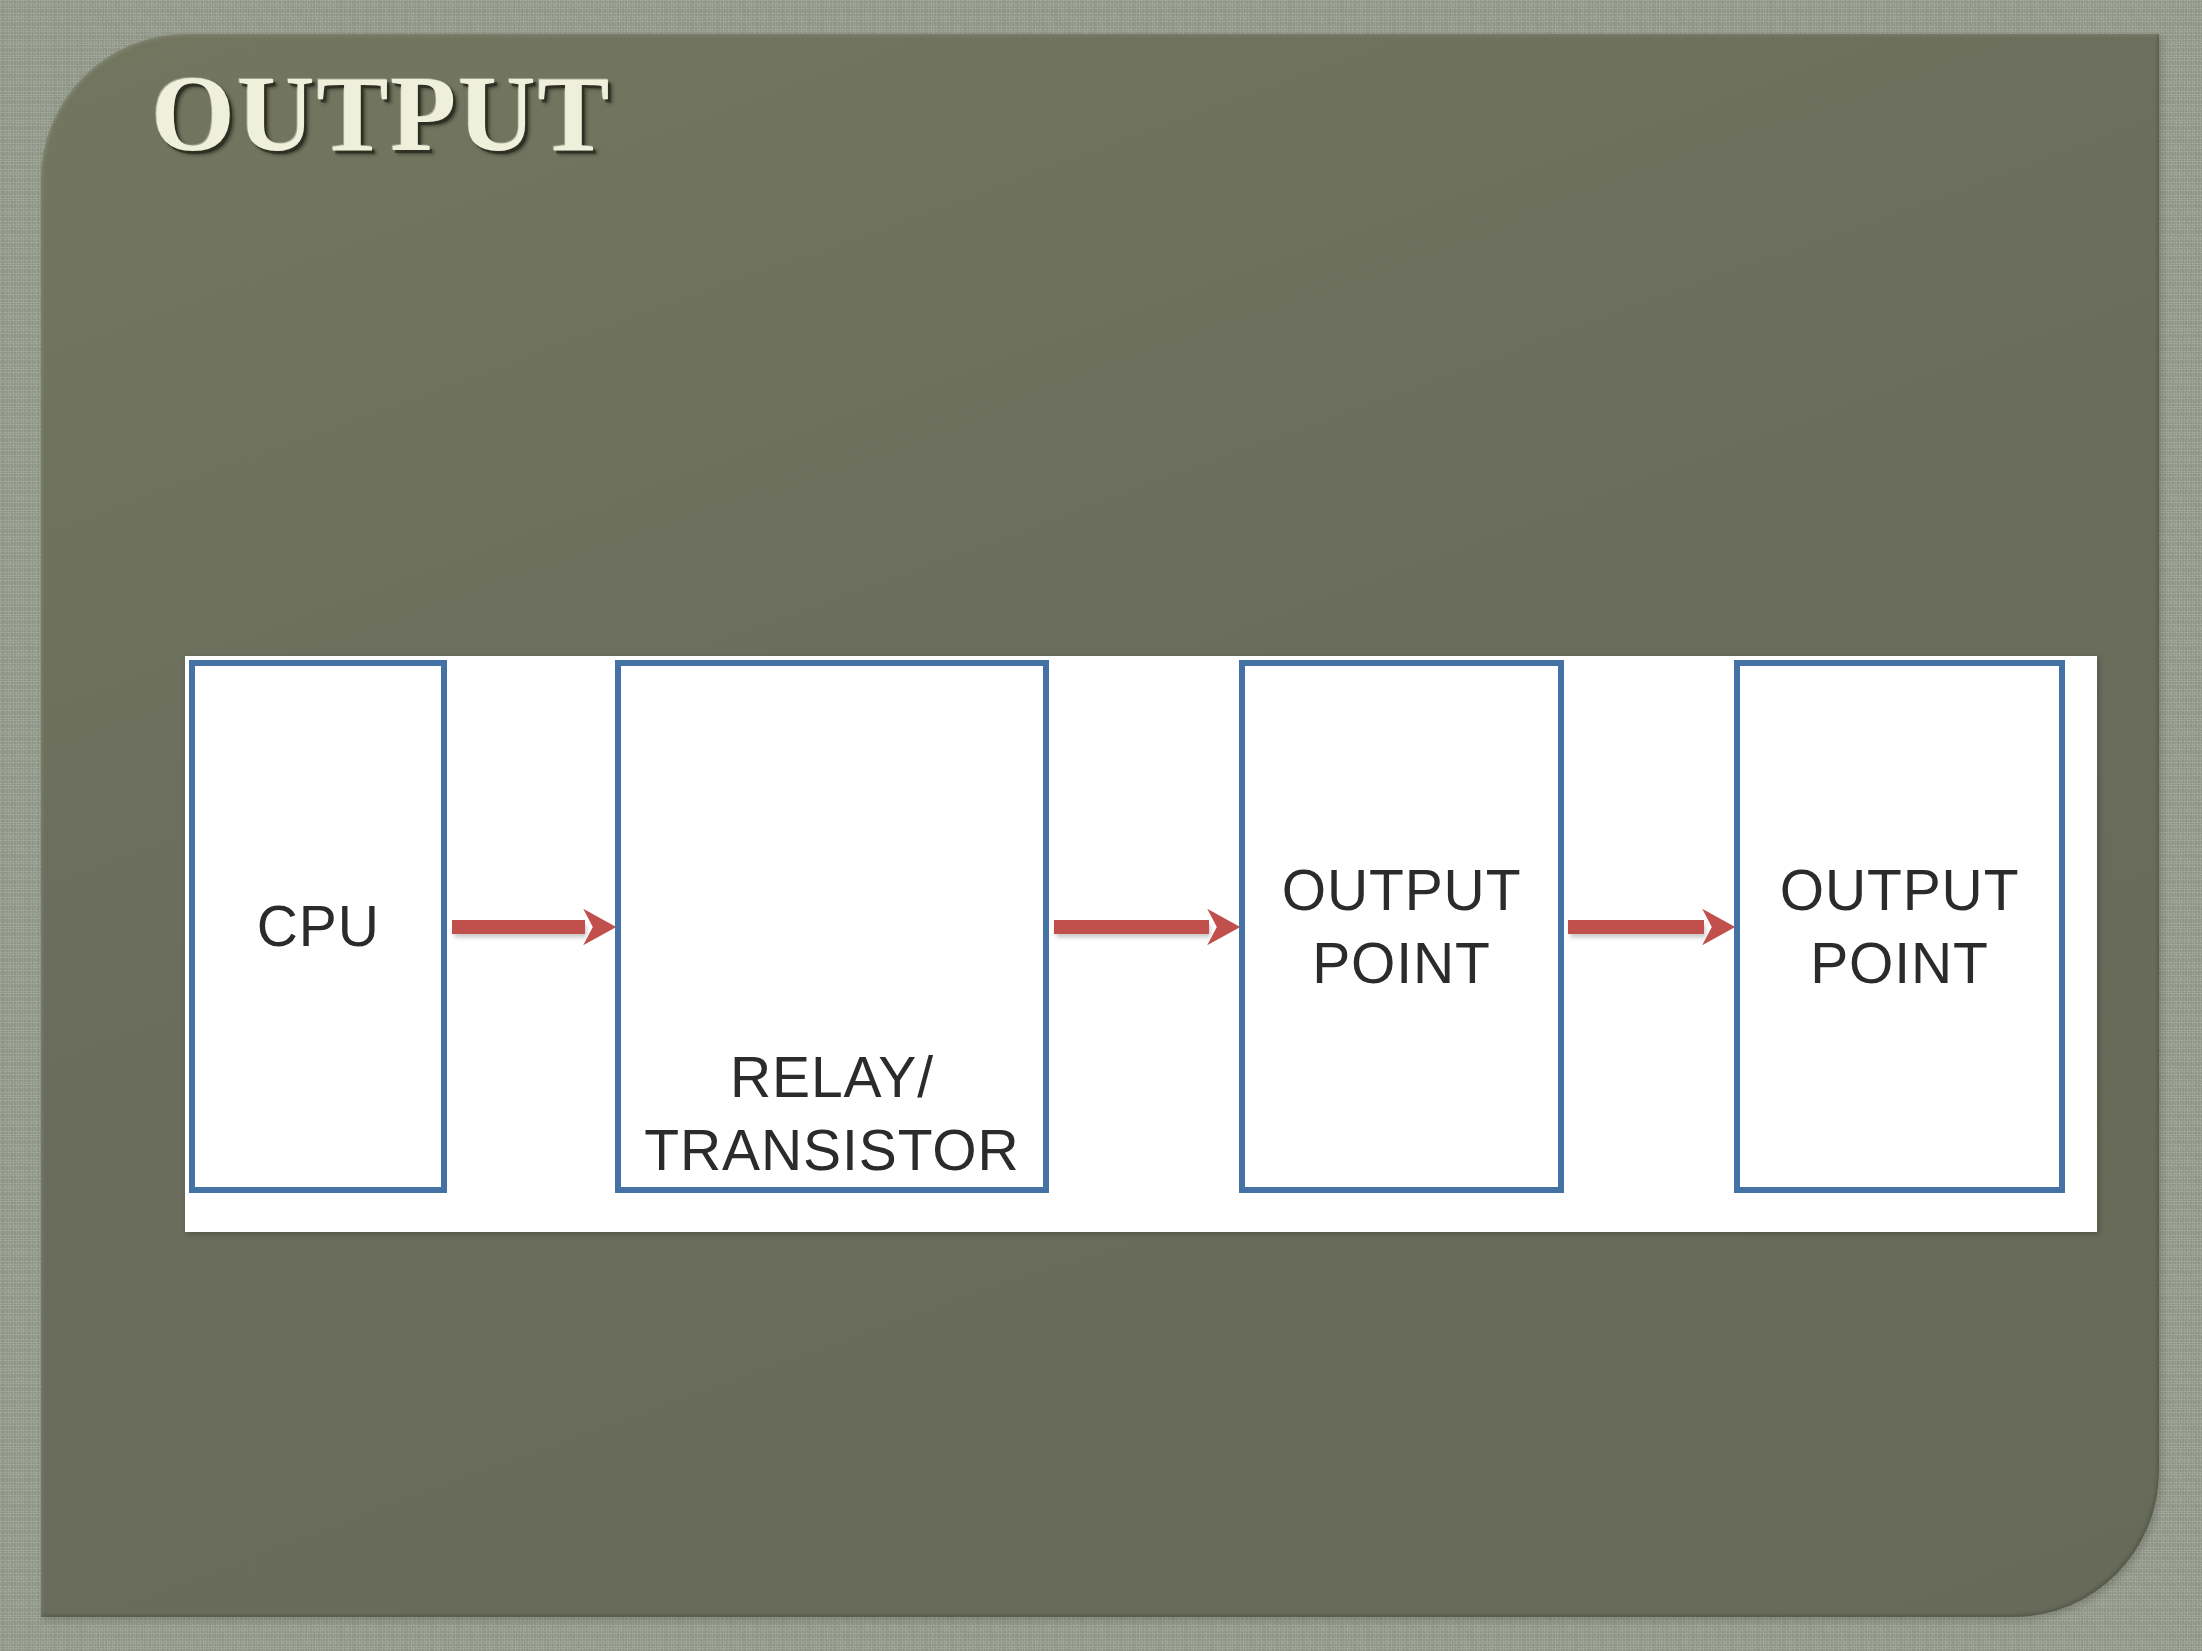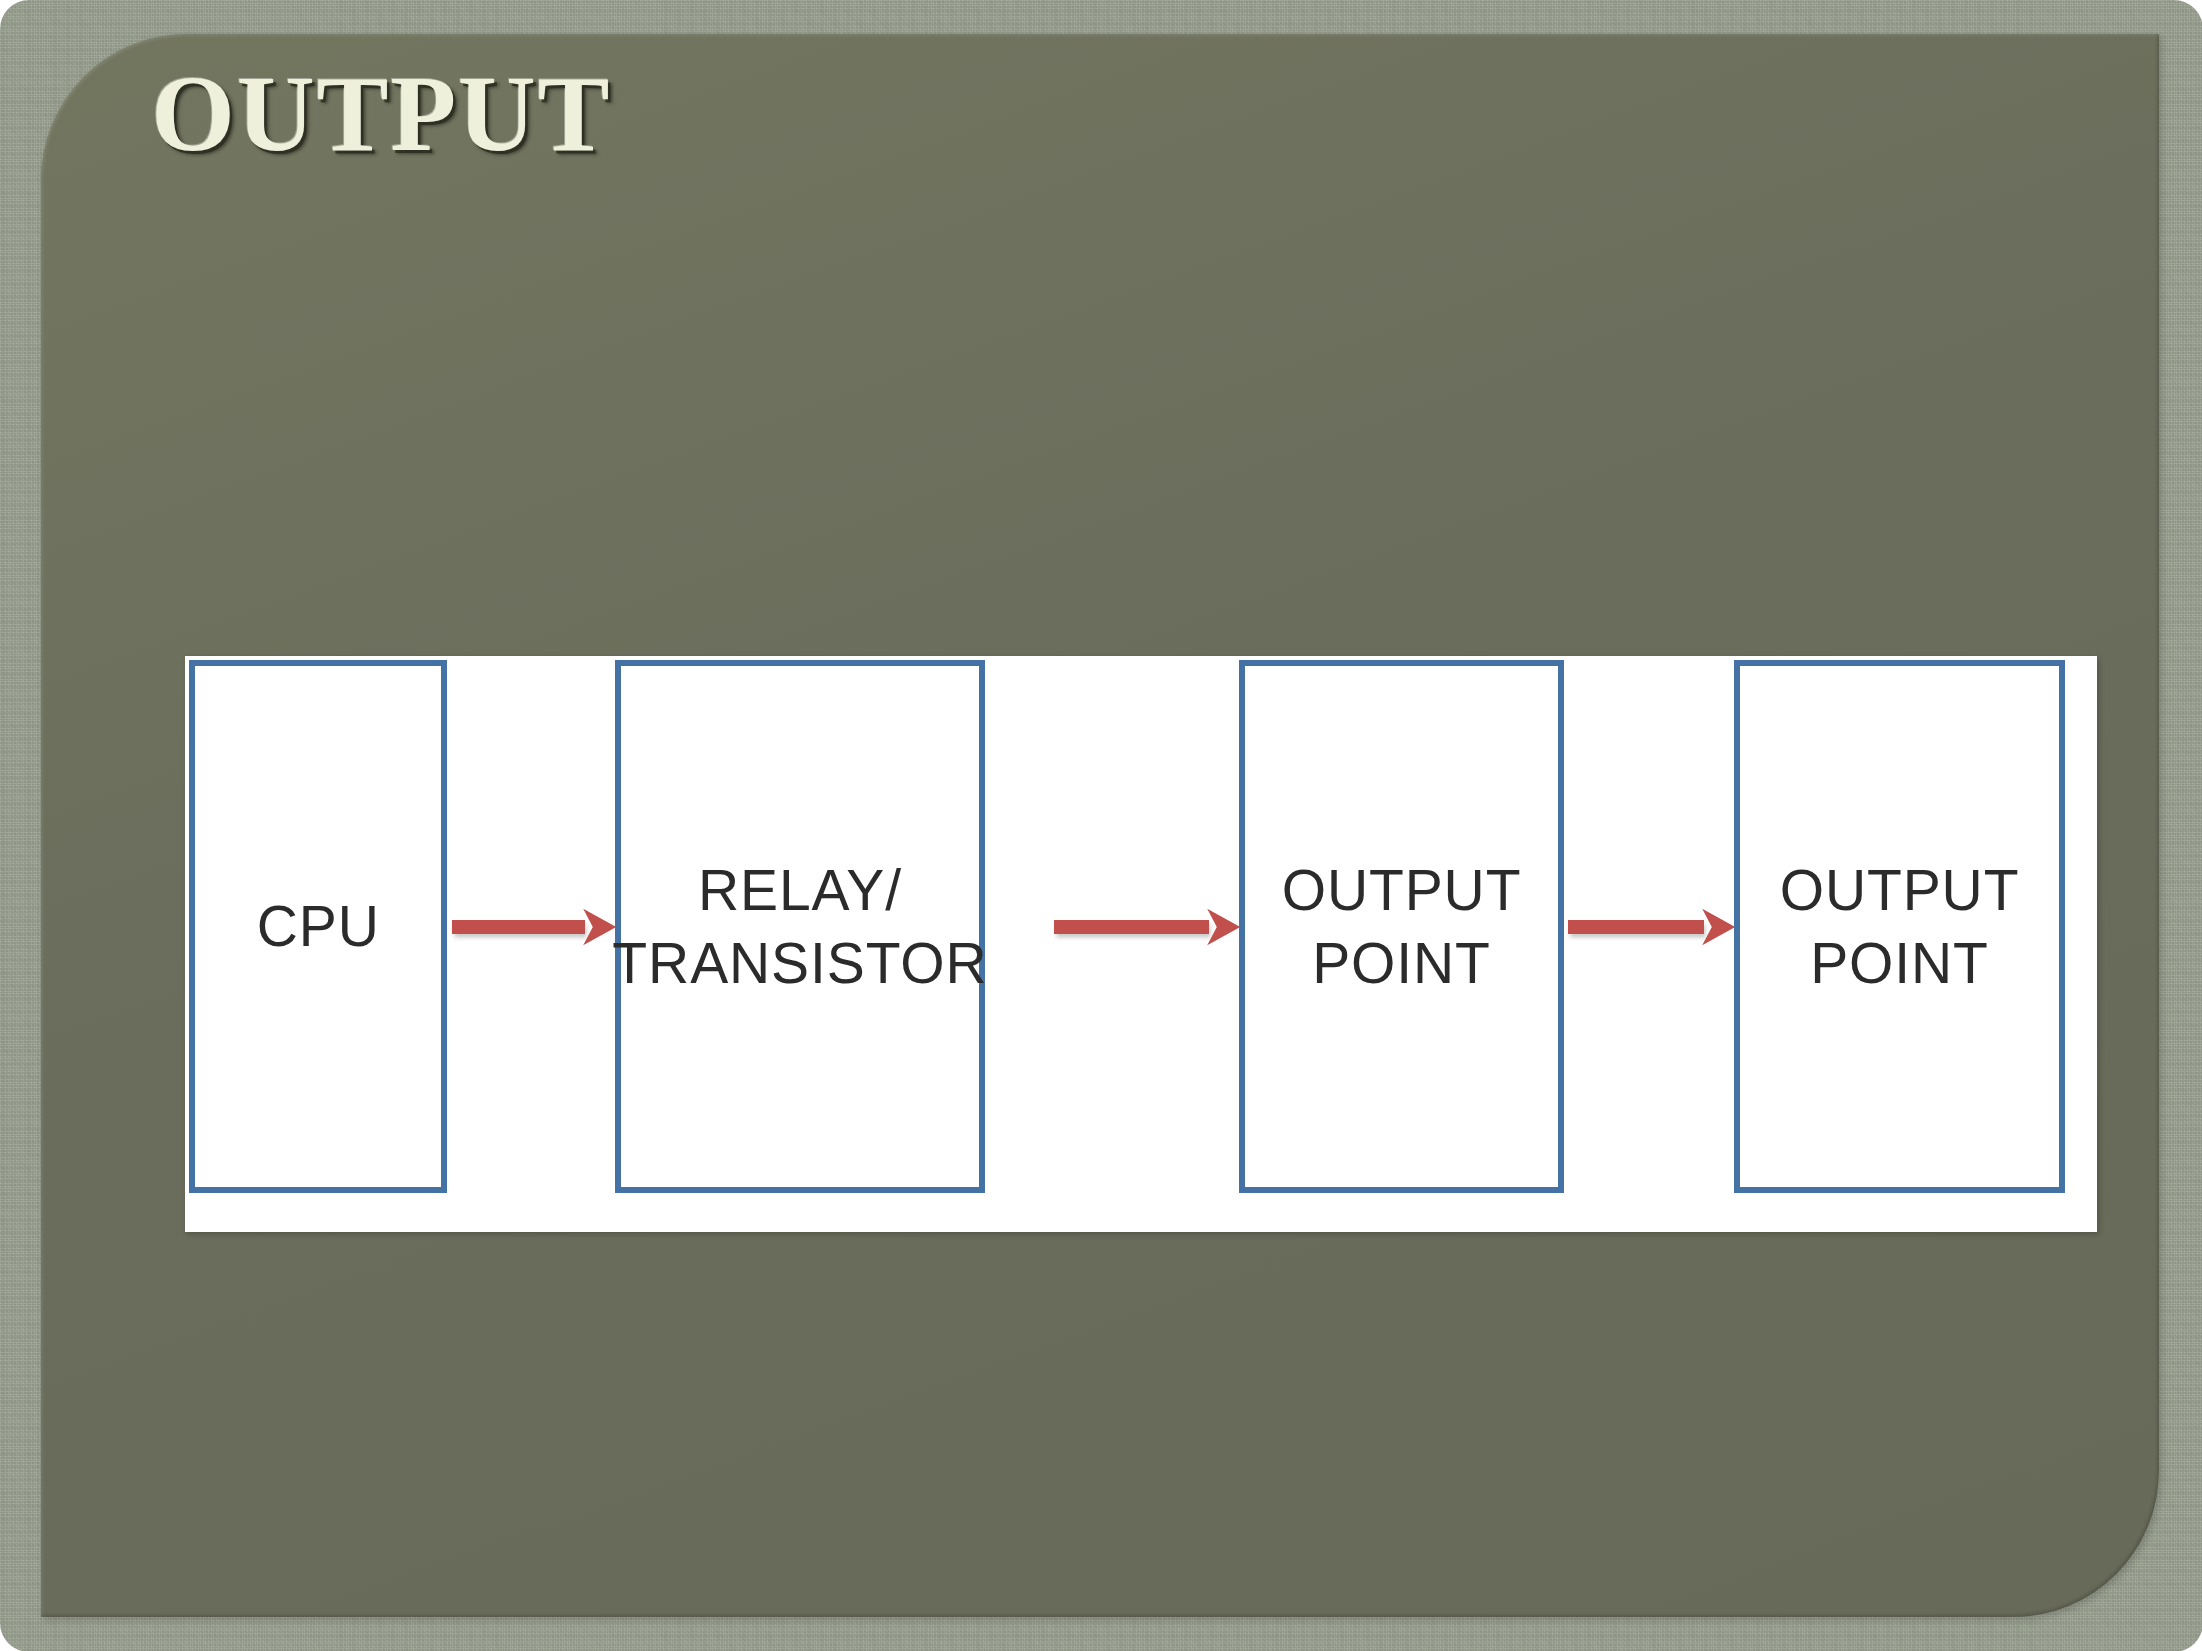--- a/index.html
+++ b/index.html
@@ -15,21 +15,20 @@
     width: 2203px;
     height: 1652px;
     overflow: hidden;
     font-family: "Liberation Serif", serif;
     
     background-color: #9ba291;
     background-image:
       repeating-linear-gradient(0deg,   rgba(255,255,255,0.055) 0px, rgba(255,255,255,0.055) 0.9px, rgba(0,0,0,0.035) 0.9px, rgba(0,0,0,0.035) 2.6px),
       repeating-linear-gradient(90deg,  rgba(255,255,255,0.05)  0px, rgba(255,255,255,0.05)  0.9px, rgba(0,0,0,0.03)  0.9px, rgba(0,0,0,0.03)  2.6px),
       repeating-linear-gradient(45deg,  rgba(0,0,0,0.022)       0px, rgba(0,0,0,0.022)       1.7px, rgba(255,255,255,0.022) 1.7px, rgba(255,255,255,0.022) 3.4px);
-    border-radius: 29px;
   }
 
   
   #panel {
     position: absolute;
     left: 41px;
     top: 34px;
     width: 2118px;
     height: 1583px;
     background: #6b6e5d;
@@ -143,21 +142,21 @@
     font-family: "Liberation Sans", sans-serif;
     font-weight: normal;
     font-size: 57px;
     line-height: 1.28;
     color: #2b2b2b;
     letter-spacing: 0.9px;
   }
   .node .ln { display: block; }
 
   #node-cpu          { left: 4.3px;    width: 258px; }
-  #node-relay        { left: 430px;  width: 370px; }
+  #node-relay        { left: 430px;  width: 434px; align-items: flex-end; }
   #node-outputpoint  { left: 1054px; width: 325px; }
   #node-outputdevice { left: 1549px; width: 331px; }
 
   
   .arrow {
     position: absolute;
     top: 251px;
     height: 40px;
   }
   .arrow .shaft {

